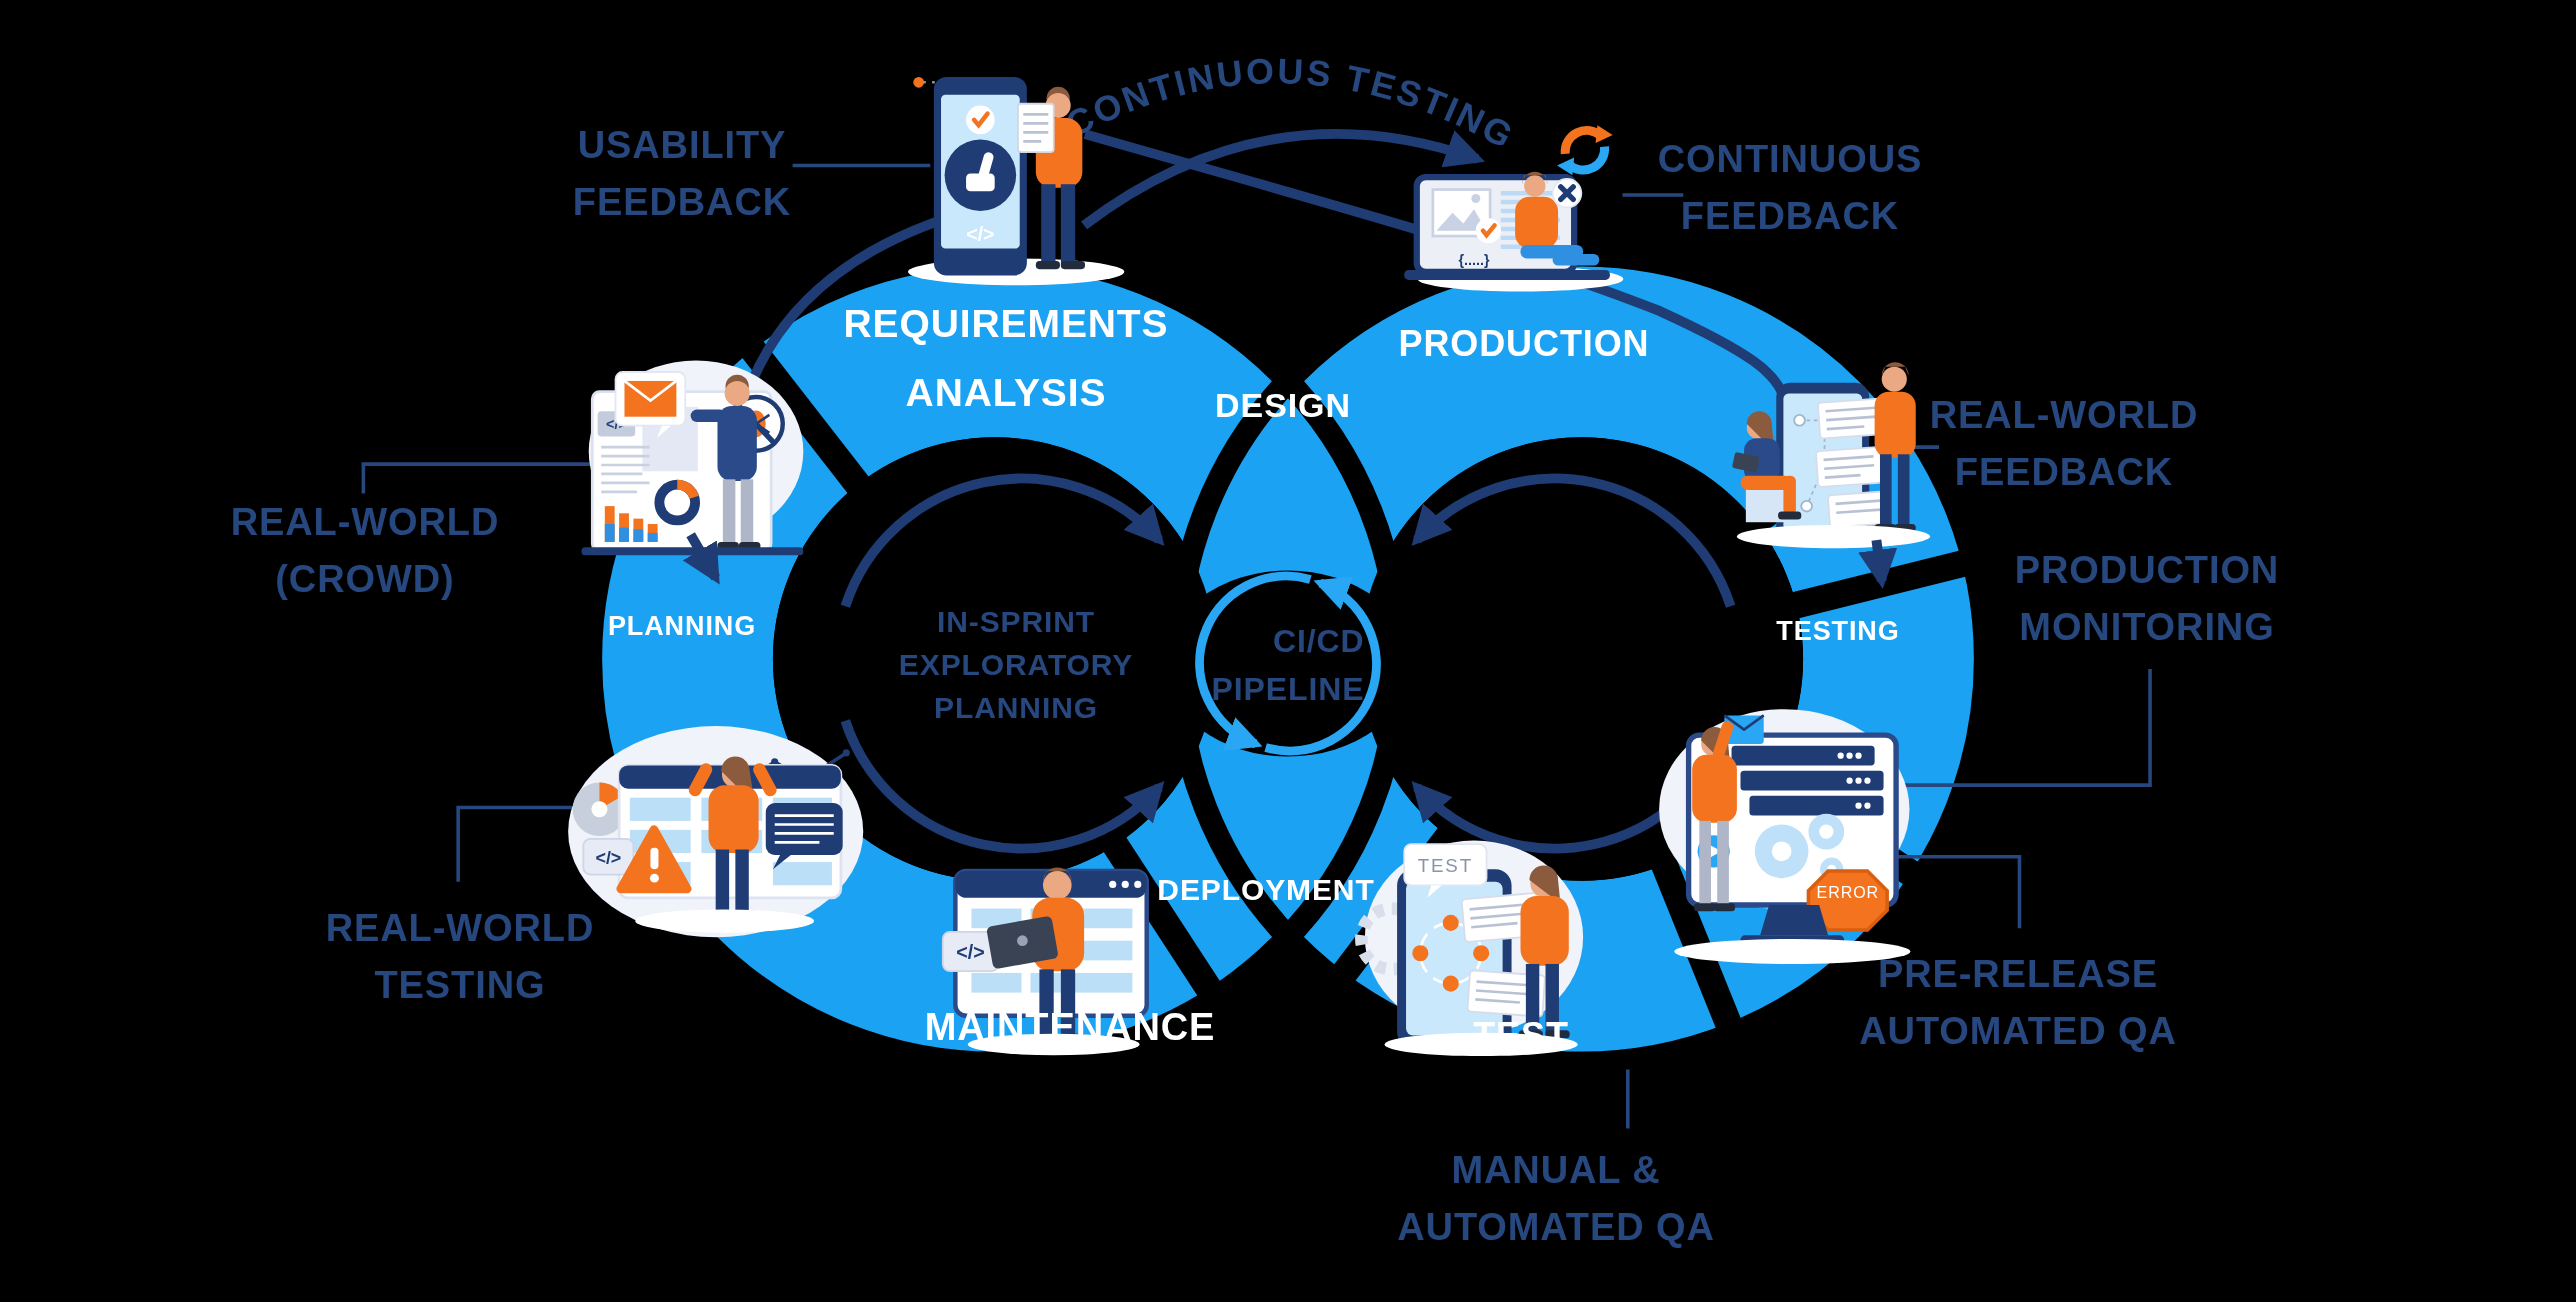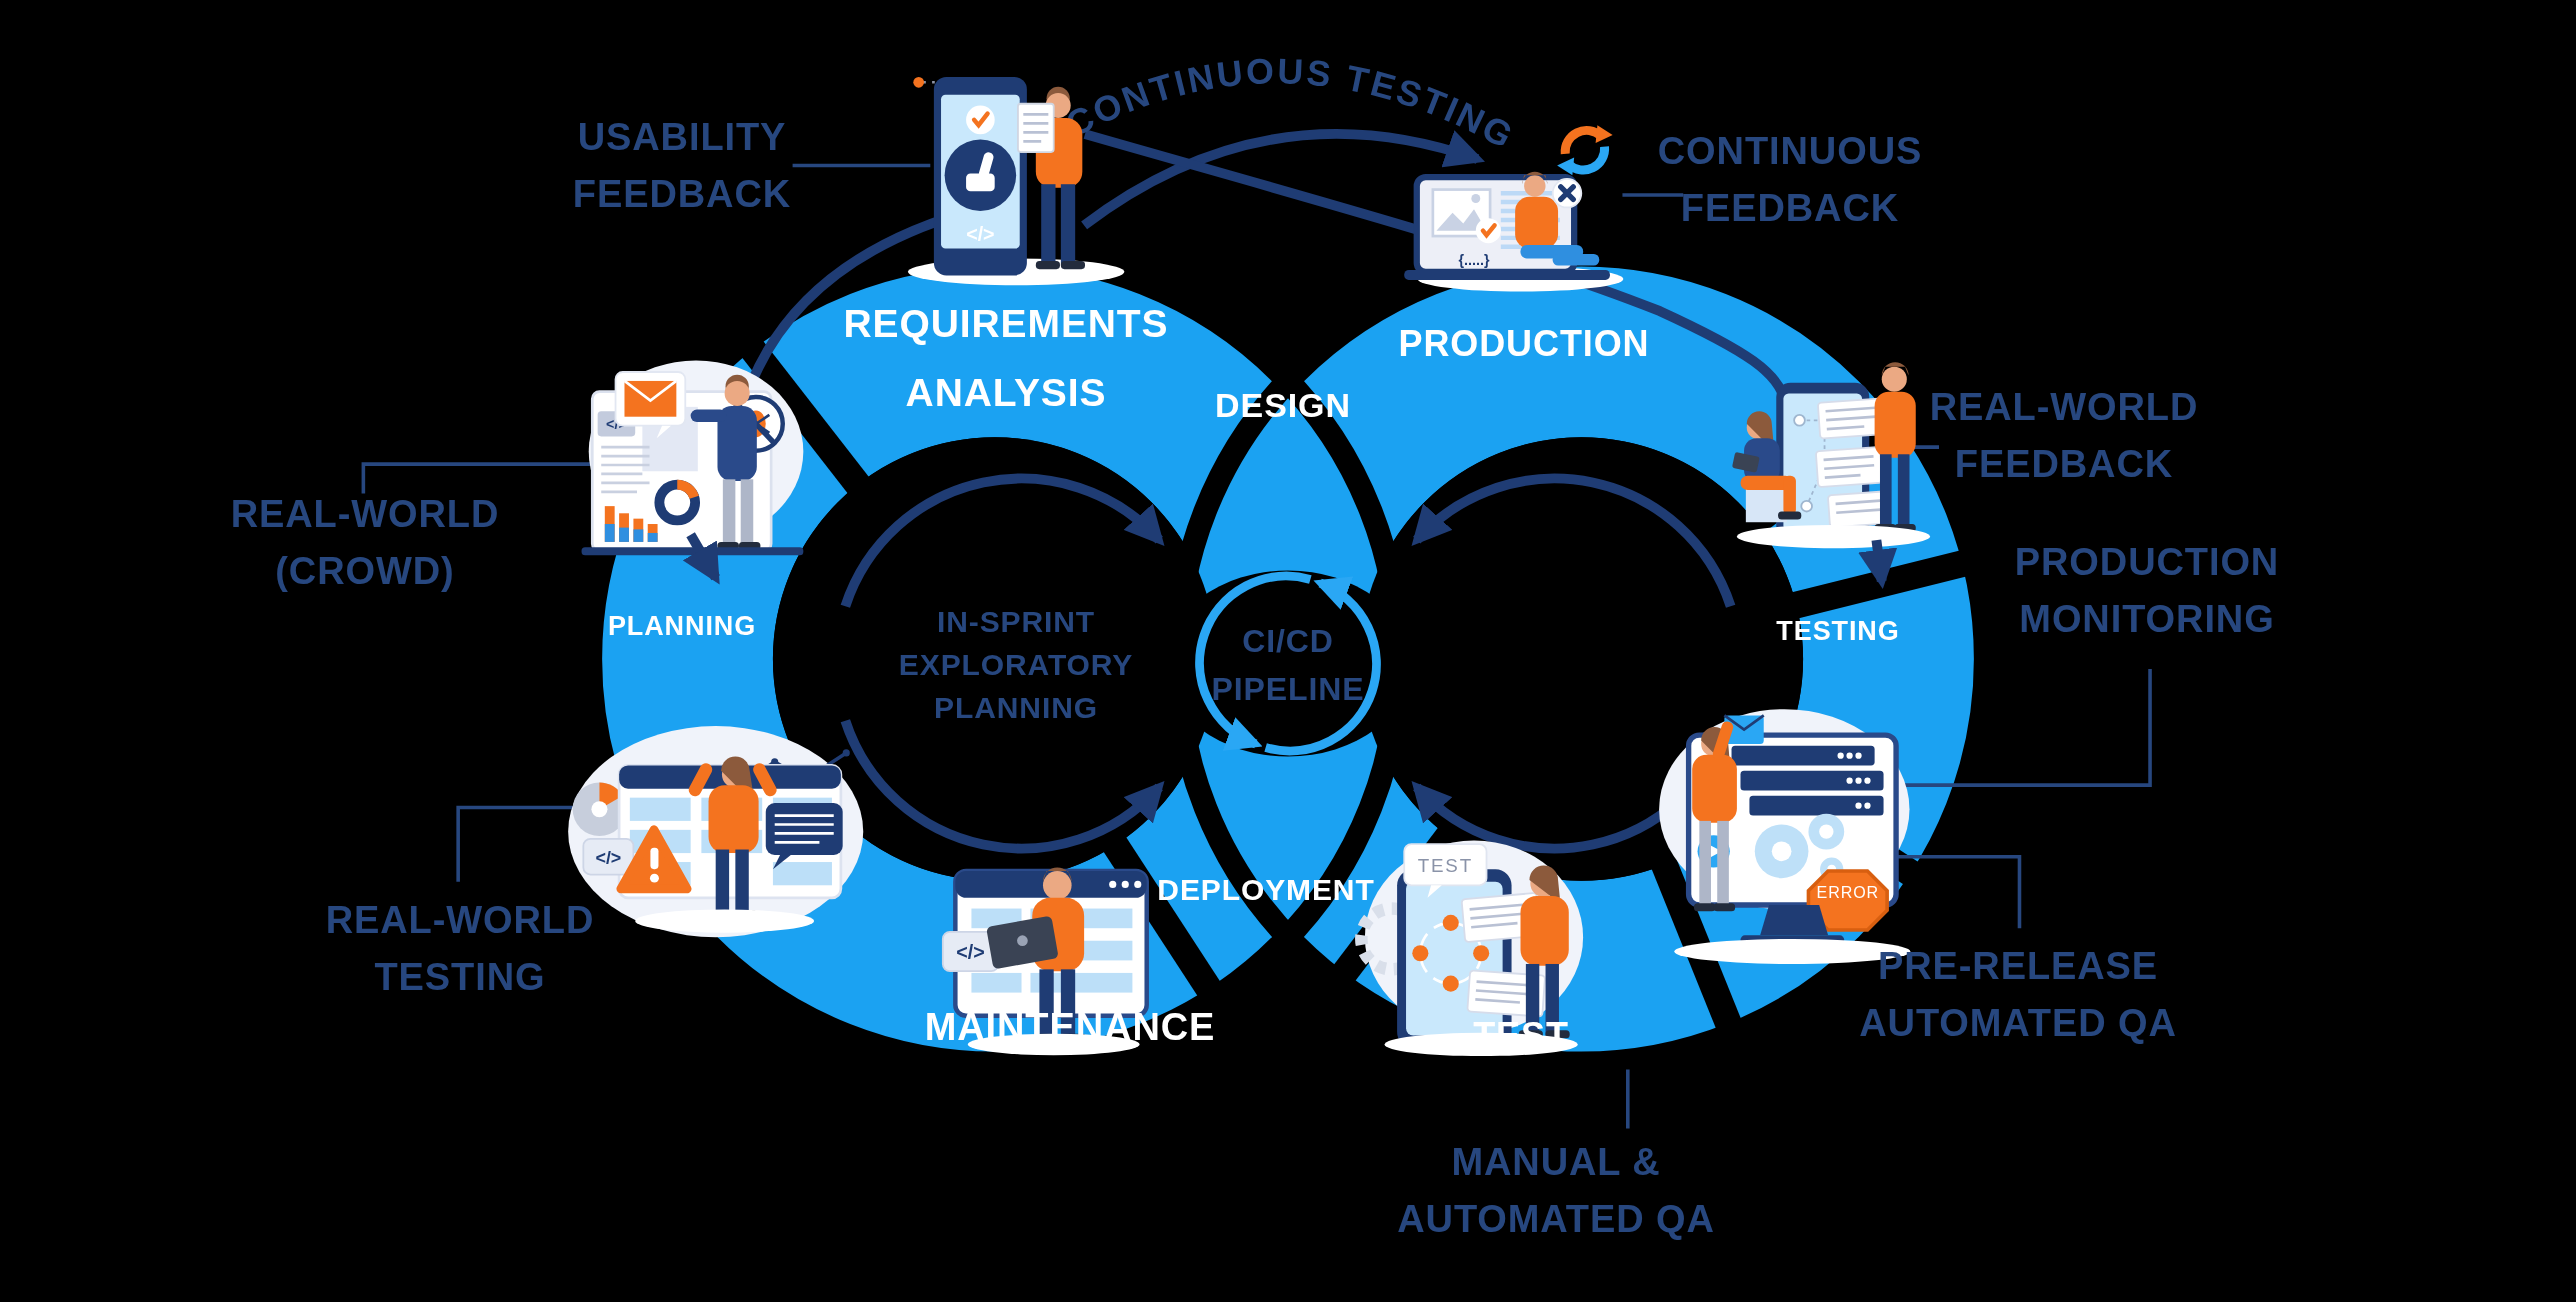--- a/index.html
+++ b/index.html
@@ -2,21 +2,21 @@
 <html style="--c-black: #000000; --c-blue: #1BA2F2; --c-cycle: #2AA7F4; --c-navy: #1F3C74; --c-label: #27477F; --c-orange: #F4731F; --c-orange_deep: #D85F10; --c-screen: #C9E8FC; --c-cell: #BCDFF8; --c-panel: #F0F3FA; --c-panel2: #E6EBF5; --c-grey: #C7CEDC; --c-line_grey: #D6DCEA; --c-tan: #EBA983; --c-hair: #8C5A3C; --c-white: #FFFFFF;font-size:14.3px"><head>
 <meta charset="utf-8">
 <style>
   html,body{margin:0;padding:0;background:#000;}
   #stage{position:relative;width:2576px;height:1302px;background:var(--c-black,#000);
          font-family:"Liberation Sans",sans-serif;overflow:hidden;}
   #stage svg{position:absolute;left:0;top:0;}
   .lbl{position:absolute;transform:translate(-50%,-50%);white-space:pre-line;text-align:center;
        font-weight:bold;letter-spacing:0.9px;}
   .ring-lbl{color:var(--c-white,#fff);}
-  .callout{color:var(--c-label,#27477F);font-size:38px;line-height:57px;}
+  .callout{color:var(--c-label,#27477F);font-size:38px;line-height:57px;margin-top:8px;}
   .center-lbl{color:var(--c-label,#27477F);}
 </style>
 </head>
 <body>
 
 <div id="stage">
 
 <svg width="2576" height="1302" viewBox="0 0 2880 1456">
   <defs>
     <marker id="mNavy" viewBox="0 0 4 4" refX="3.2" refY="2" markerWidth="4" markerHeight="4" orient="auto">
@@ -363,21 +363,21 @@
 <div class="lbl ring-lbl" style="left:1524px;top:344px;font-size:36px;">PRODUCTION</div>
 <div class="lbl ring-lbl" style="left:682px;top:626px;font-size:27px;">PLANNING</div>
 <div class="lbl ring-lbl" style="left:1838px;top:631px;font-size:27px;">TESTING</div>
 <div class="lbl ring-lbl" style="left:1070px;top:1027px;font-size:38px;">MAINTENANCE</div>
 <div class="lbl ring-lbl" style="left:1266px;top:890px;font-size:30px;">DEPLOYMENT</div>
 <div class="lbl ring-lbl" style="left:1521px;top:1036px;font-size:36px;">TEST</div>
 
 <div class="lbl center-lbl" style="left:1016px;top:664px;font-size:30px;line-height:43px;">IN-SPRINT
 EXPLORATORY
 PLANNING</div>
-<div class="lbl center-lbl" style="left:1288px;top:665px;font-size:32px;line-height:48px;">CI/CD
+<div class="lbl center-lbl" style="left:1288px;top:665px;font-size:32px;line-height:48px;text-align:right;">CI/CD
 PIPELINE</div>
 
 <div class="lbl callout" style="left:682px;top:166px;">USABILITY
 FEEDBACK</div>
 <div class="lbl callout" style="left:1790px;top:180px;">CONTINUOUS
 FEEDBACK</div>
 <div class="lbl callout" style="left:365px;top:543px;">REAL-WORLD
 (CROWD)</div>
 <div class="lbl callout" style="left:2064px;top:436px;">REAL-WORLD
 FEEDBACK</div>

